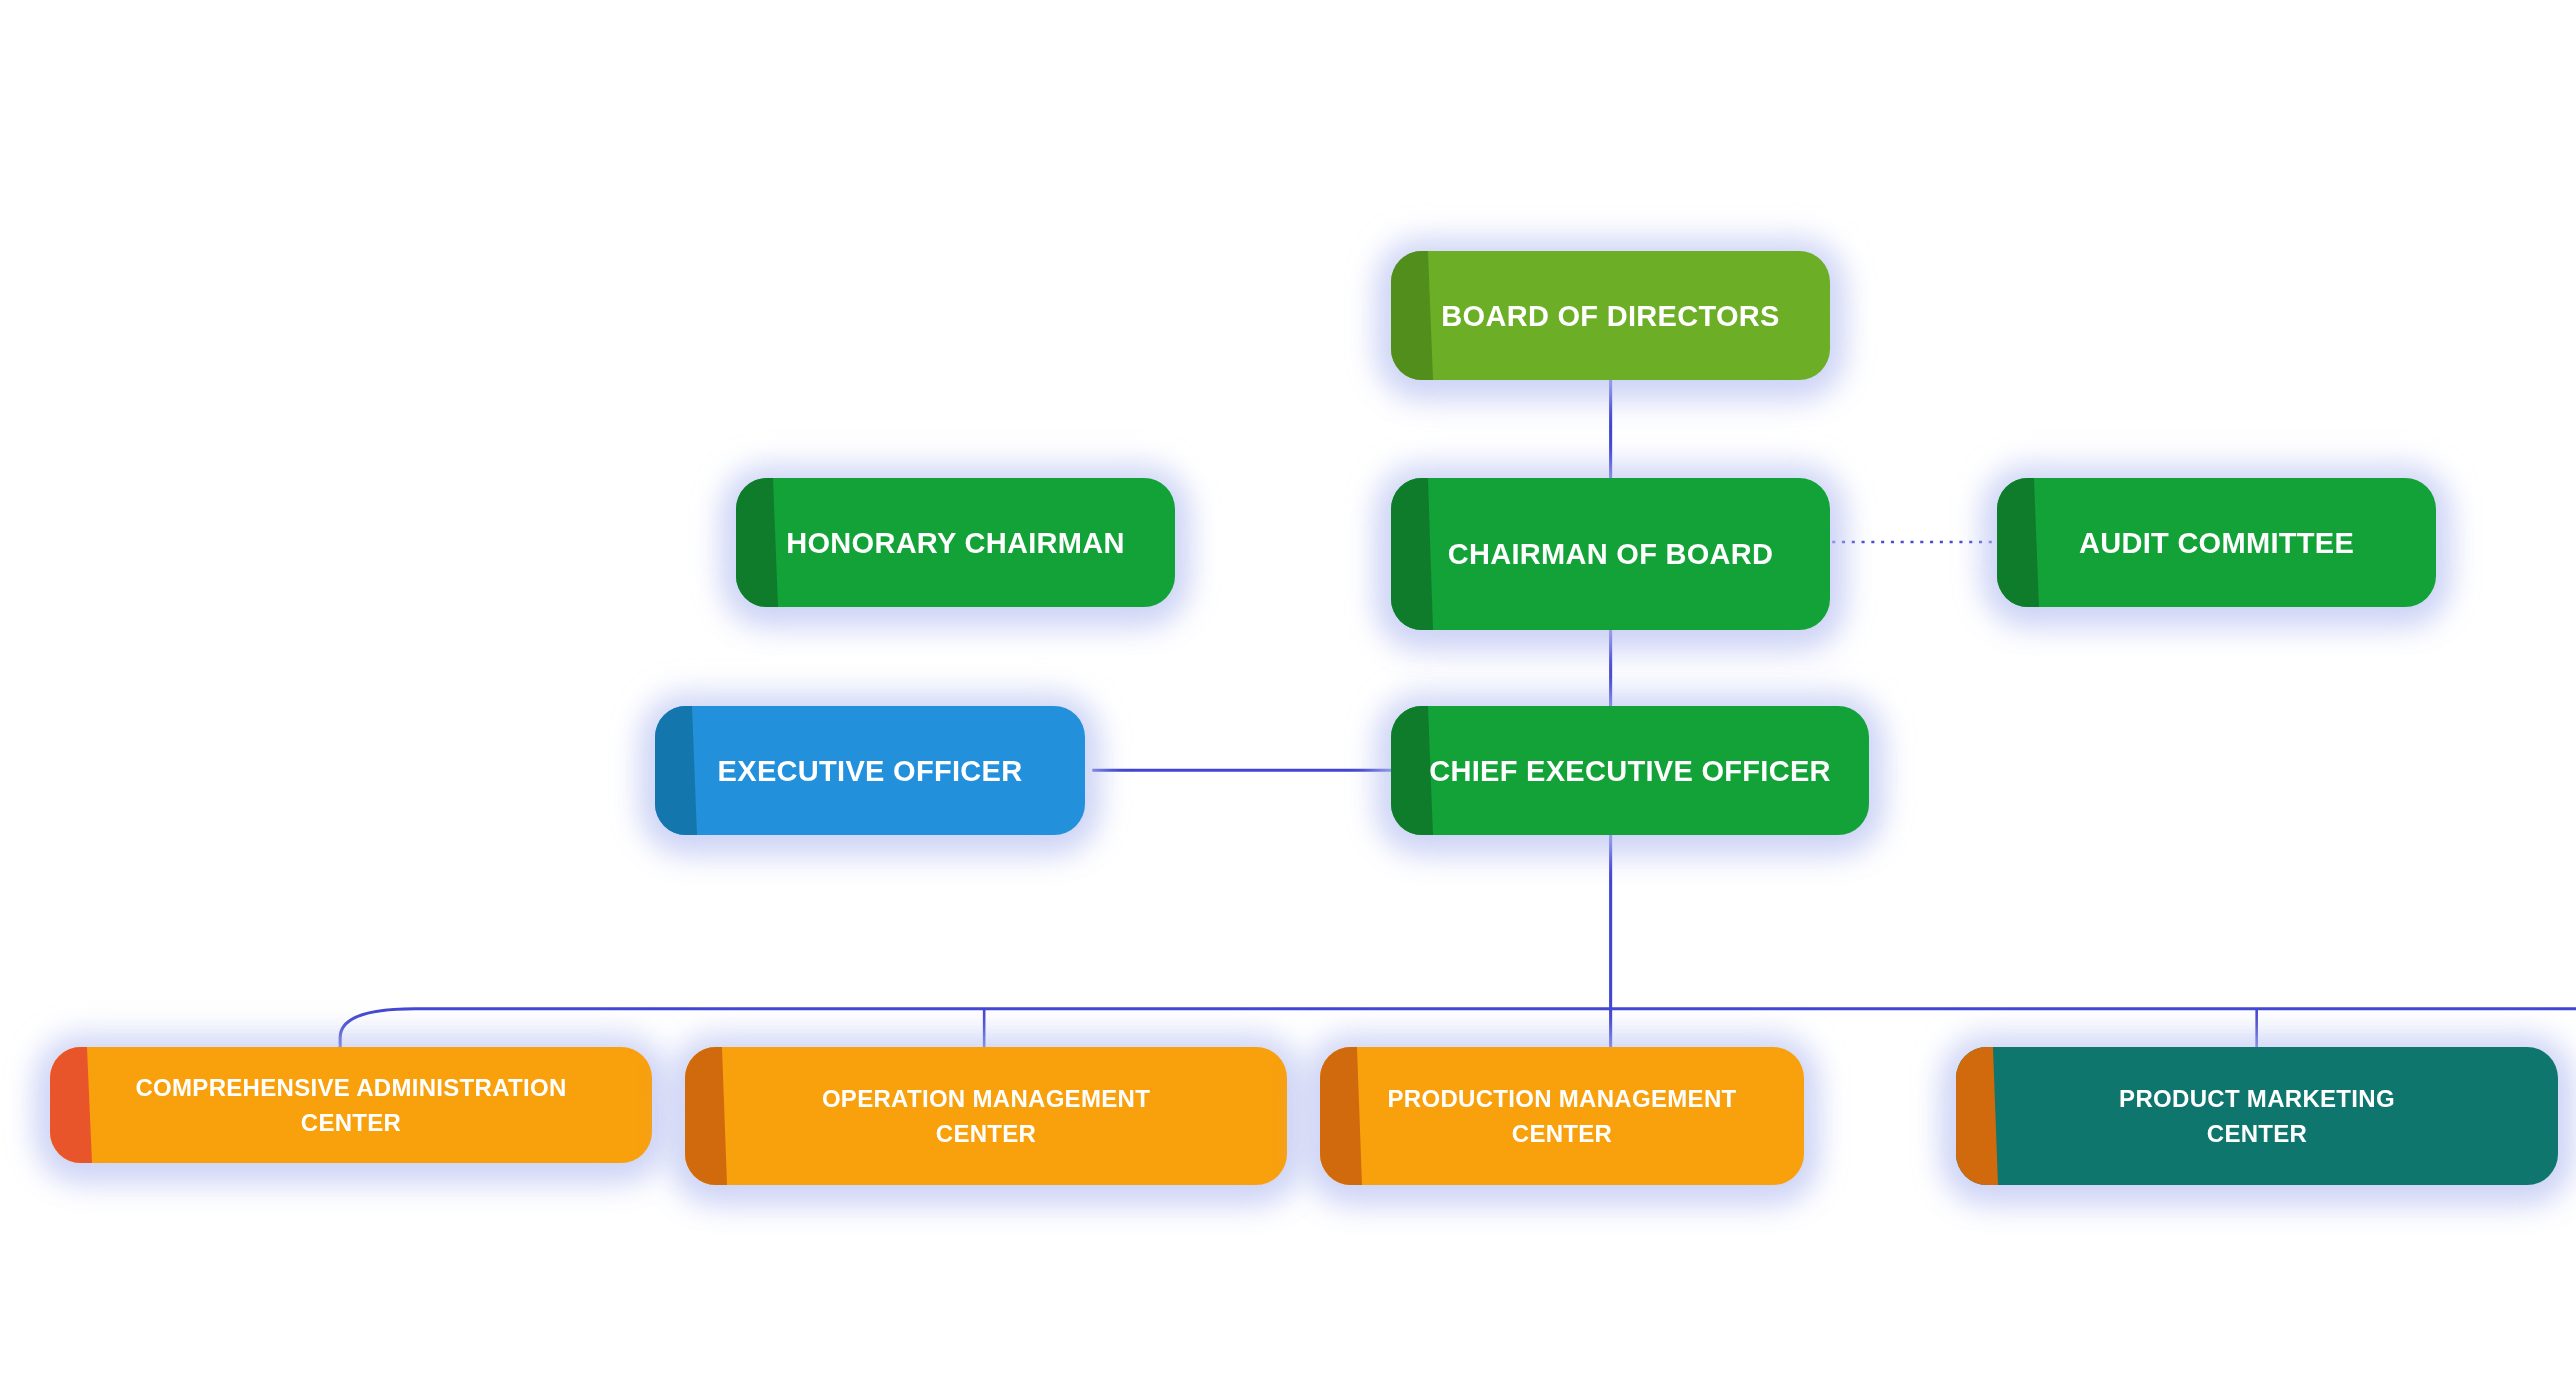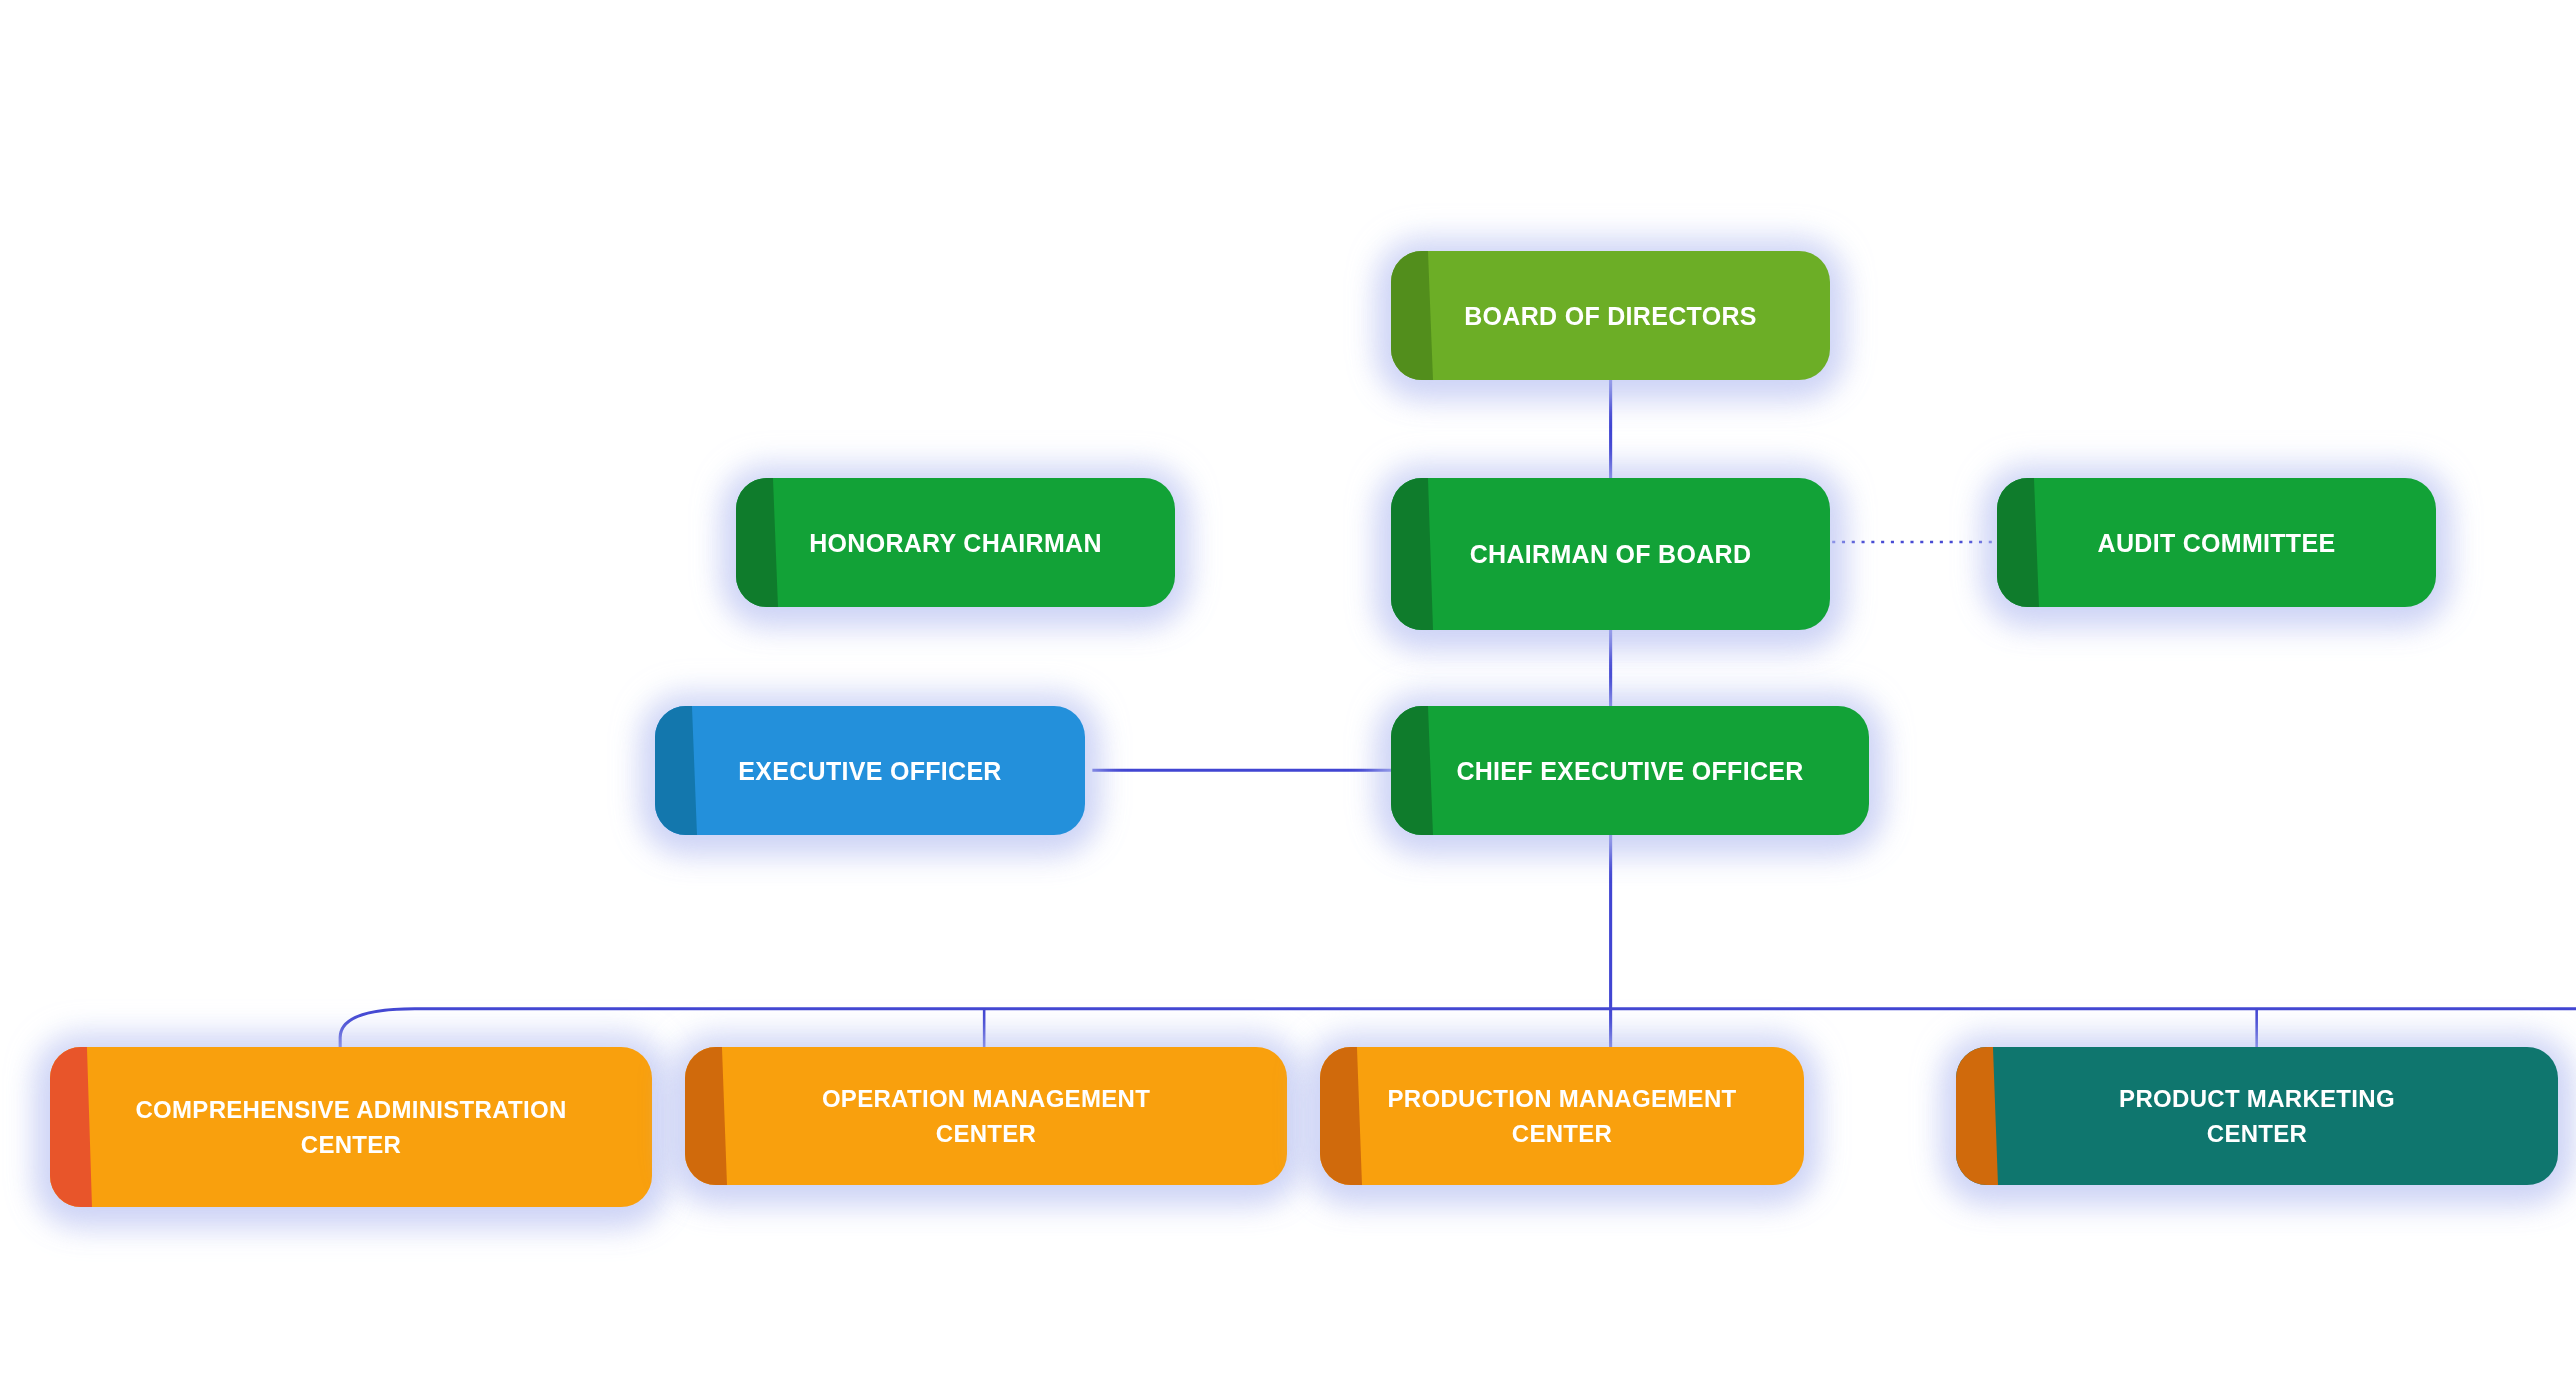--- a/index.html
+++ b/index.html
@@ -32,21 +32,21 @@
     position:relative;
     z-index:1;
     color:#ffffff;
     font-weight:700;
     text-align:center;
     text-transform:uppercase;
     letter-spacing:0.3px;
     white-space:pre-line;
     padding:0 31px;
   }
-  .node.size-s .label{font-size:25px;line-height:32px;}
+  .node.size-s .label{font-size:29px;line-height:32px;}
   .node.size-l .label{font-size:24px;line-height:35px;}
 </style>
 </head>
 <body style="background: rgb(255, 255, 255);">
 
 <div id="canvas">
   <svg id="edges" width="3230" height="1374" viewBox="0 0 6269 2667">
     <g fill="none" stroke="var(--line-color,#4145d2)" stroke-width="6">
       <path d="M3126 736 V932"></path>
       <path d="M3126 1176 V1374"></path>
@@ -76,21 +76,21 @@
       <span class="label" style="color: rgb(255, 255, 255);">AUDIT COMMITTEE</span>
     </div>
     <div class="node size-s" style="left: 655px; top: 706px; width: 430px; height: 129px; background: rgb(35, 144, 219);">
       <span class="accent" style="background: rgb(19, 119, 173);"></span>
       <span class="label" style="color: rgb(255, 255, 255);">EXECUTIVE OFFICER</span>
     </div>
     <div class="node size-s" style="left: 1391px; top: 706px; width: 478px; height: 129px; background: rgb(18, 162, 55);">
       <span class="accent" style="background: rgb(15, 124, 44);"></span>
       <span class="label" style="color: rgb(255, 255, 255);">CHIEF EXECUTIVE OFFICER</span>
     </div>
-    <div class="node size-l" style="left: 50px; top: 1047px; width: 602px; height: 160px; background: rgb(249, 160, 13);">
+    <div class="node size-l" style="left: 50px; top: 1047px; width: 602px; height: 116px; background: rgb(249, 160, 13);">
       <span class="accent" style="background: rgb(232, 85, 42);"></span>
       <span class="label" style="color: rgb(255, 255, 255);">COMPREHENSIVE ADMINISTRATION
 CENTER</span>
     </div>
     <div class="node size-l" style="left: 685px; top: 1047px; width: 602px; height: 138px; background: rgb(249, 160, 13);">
       <span class="accent" style="background: rgb(208, 106, 12);"></span>
       <span class="label" style="color: rgb(255, 255, 255);">OPERATION MANAGEMENT
 CENTER</span>
     </div>
     <div class="node size-l" style="left: 1320px; top: 1047px; width: 484px; height: 138px; background: rgb(249, 160, 13);">

